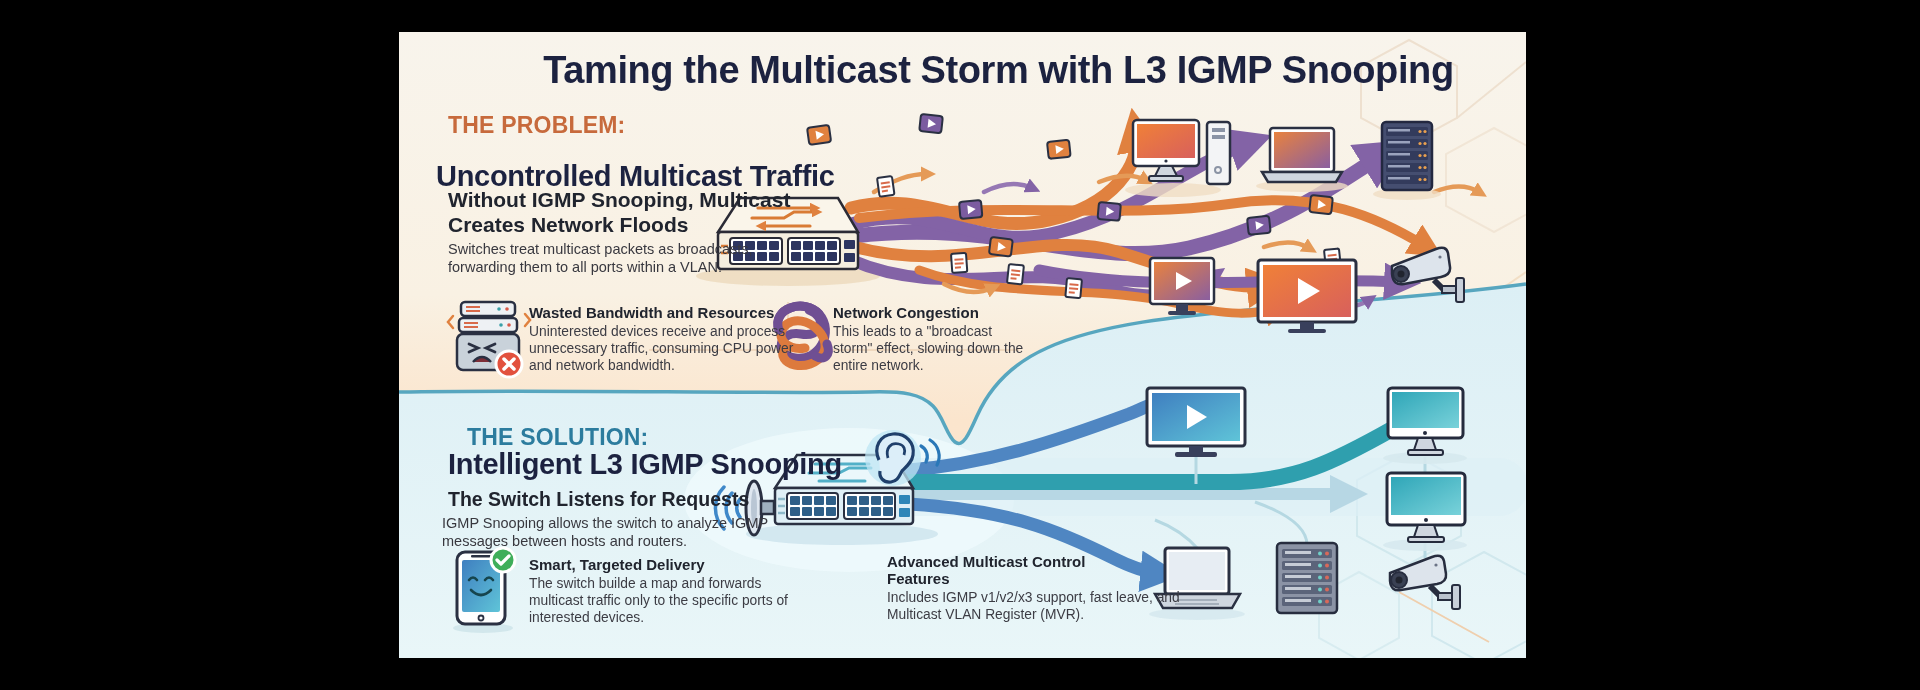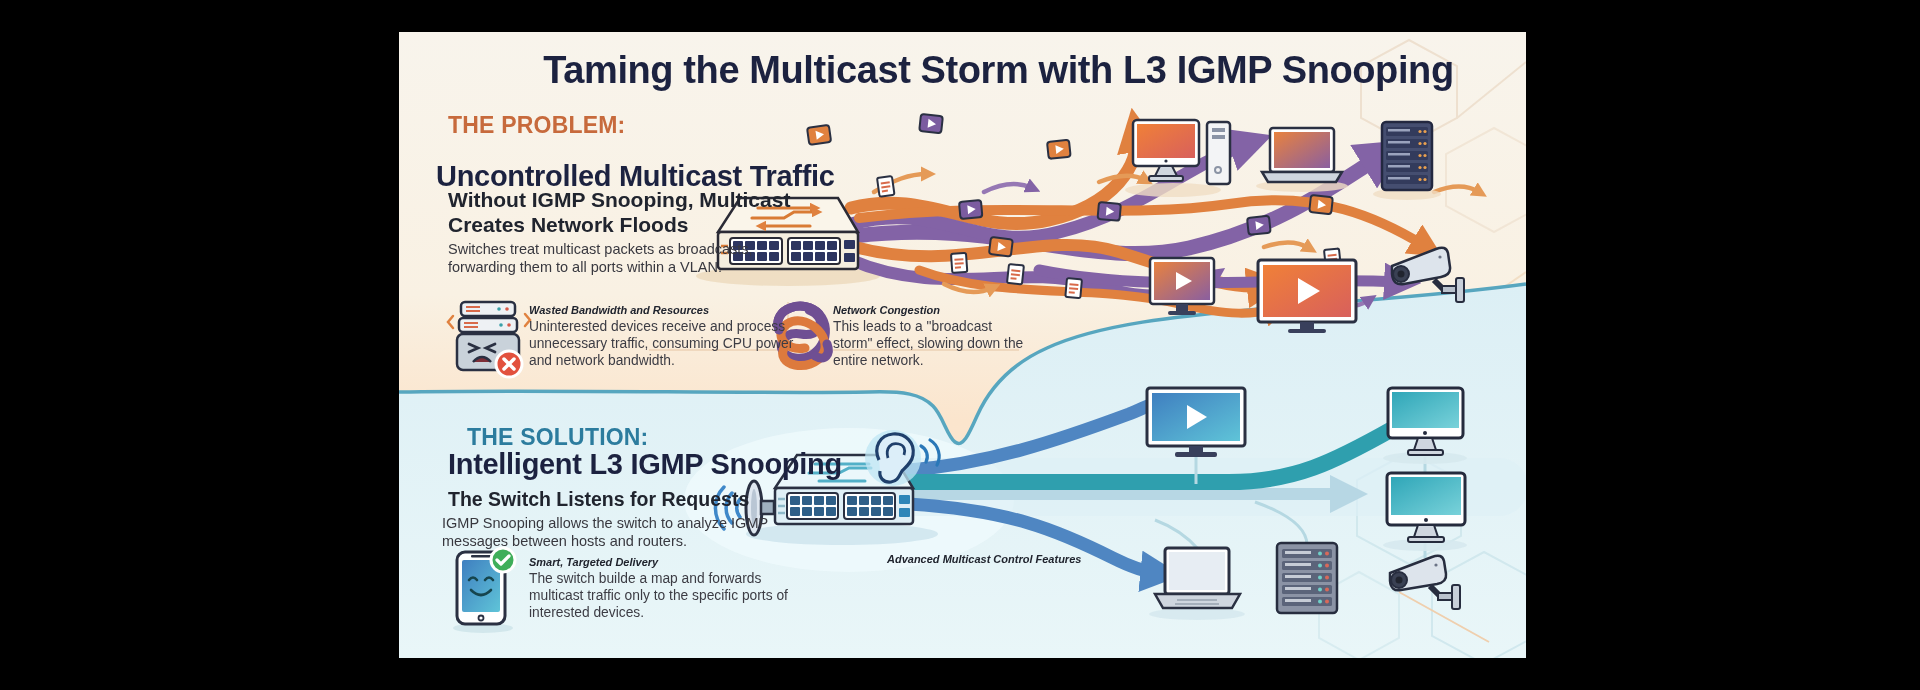--- a/index.html
+++ b/index.html
@@ -25,21 +25,21 @@
   .heading{font-size:29px;font-weight:700;letter-spacing:-.3px;color:#1c2240;}
   .heading-problem{left:37px;top:104px;margin-top:24px;}
   .heading-solution{left:49px;top:416px;}
   .sub{font-weight:700;color:#20242e;}
   .sub-problem{left:49px;top:156px;width:345px;font-size:21px;line-height:1.18;}
   .sub-solution{left:49px;top:456px;width:380px;font-size:19.5px;}
   .desc{font-size:14.5px;line-height:1.26;color:#38383f;}
   .desc-problem{left:49px;top:208px;width:330px;}
   .desc-solution{left:43px;top:482px;width:352px;}
   .feature{position:absolute;z-index:5;}
-  .feature .f-title{font-size:11px;font-weight:700;color:#20242e;margin-bottom:3px;font-style:italic;}
+  .feature .f-title{font-size:15px;font-weight:700;color:#20242e;margin-bottom:3px;}
   .feature .f-desc{font-size:13.8px;line-height:1.23;color:#3c3c44;}
   .feat-p1{left:130px;top:272px;width:265px;}
   .feat-p2{left:434px;top:272px;width:195px;}
   .feat-s1{left:130px;top:524px;width:262px;}
   .feat-s2{left:488px;top:521px;width:310px;}
   .feat-s2 .f-title{width:200px;}
 </style>
 </head>
 <body>
 
@@ -531,15 +531,16 @@
   <div class="txt heading heading-solution">Intelligent L3 IGMP Snooping</div>
   <div class="txt sub sub-solution">The Switch Listens for Requests</div>
   <div class="txt desc desc-solution">IGMP Snooping allows the switch to analyze IGMP messages between hosts and routers.</div>
 
   <div class="feature feat-s1">
     <div class="f-title">Smart, Targeted Delivery</div>
     <div class="f-desc">The switch builde a map and forwards multicast traffic only to the specific ports of interested devices.</div>
   </div>
   <div class="feature feat-s2">
     <div class="f-title">Advanced Multicast Control Features</div>
+    <div class="f-desc">Includes IGMP v1/v2/x3 support, fast leave, and Multicast VLAN Register (MVR).</div>
   </div>
 
 </div>
 
 </body></html>

